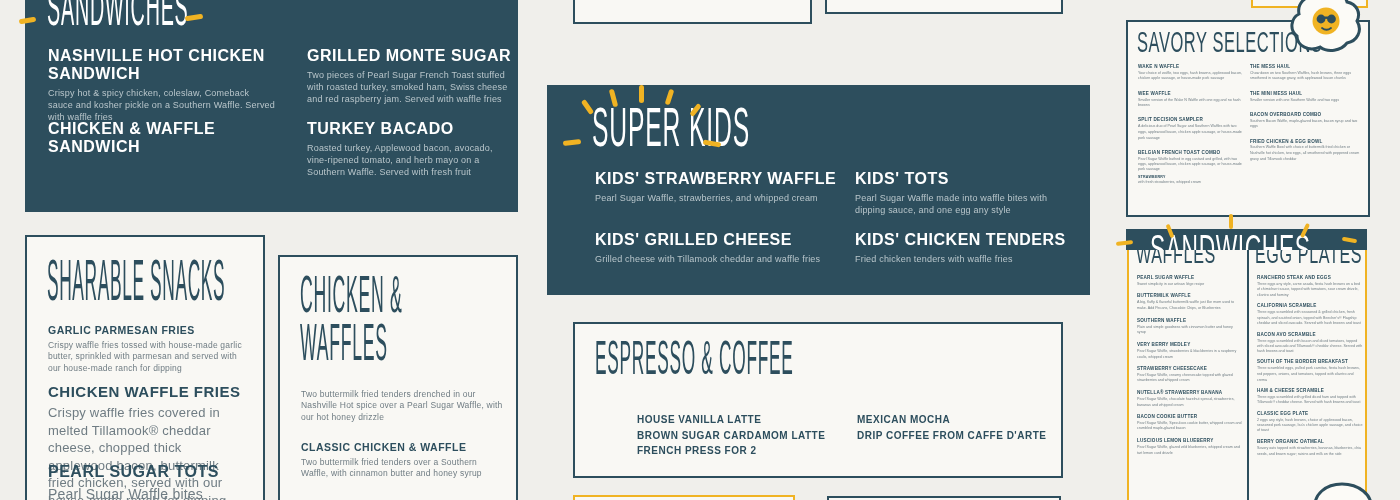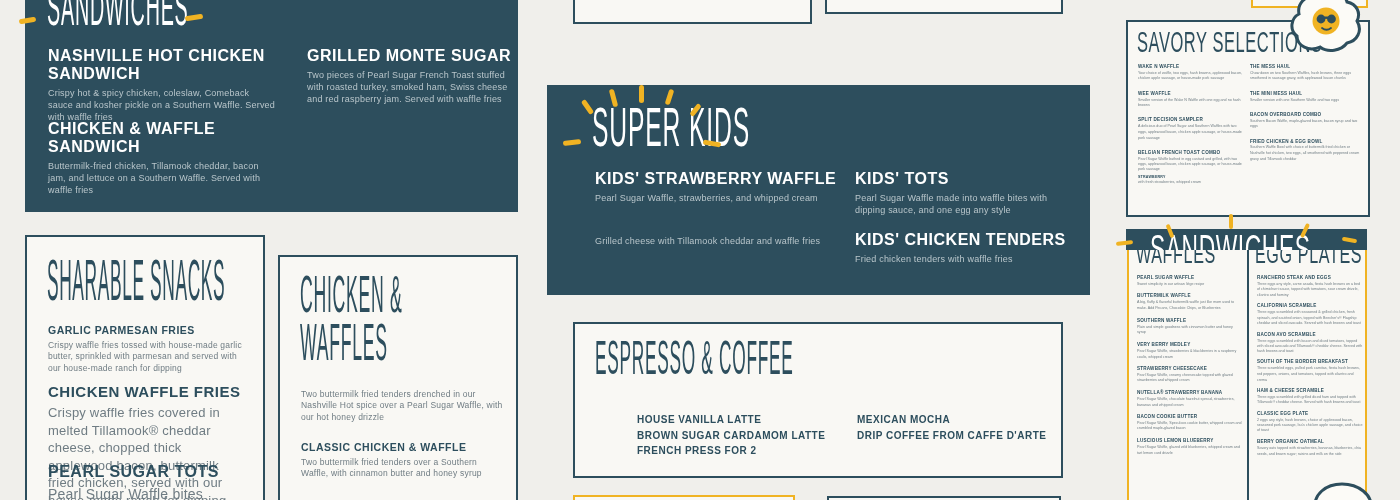--- a/index.html
+++ b/index.html
@@ -58,21 +58,24 @@
     <div class="menu-item" style="left:23px;top:47px;width:228px;">
       <div class="item-name">NASHVILLE HOT CHICKEN SANDWICH</div>
       <div class="item-desc">Crispy hot &amp; spicy chicken, coleslaw, Comeback sauce and kosher pickle on a Southern Waffle. Served with waffle fries</div>
     </div>
     <div class="menu-item" style="left:282px;top:47px;width:206px;">
       <div class="item-name">GRILLED MONTE SUGAR</div>
       <div class="item-desc">Two pieces of Pearl Sugar French Toast stuffed with roasted turkey, smoked ham, Swiss cheese and red raspberry jam. Served with waffle fries</div>
     </div>
     <div class="menu-item" style="left:23px;top:120px;width:228px;">
       <div class="item-name">CHICKEN &amp; WAFFLE SANDWICH</div>
-      <div class="item-desc">Buttermilk-fried chicken, Tillamook cheddar, bacon jam, and lettuce on a Southern Waffle. Served with waffle fries</div>
+    </div>
+    <div class="menu-item" style="left:282px;top:120px;width:206px;">
+      <div class="item-name">TURKEY BACADO</div>
+      <div class="item-desc">Roasted turkey, Applewood bacon, avocado, vine-ripened tomato, and herb mayo on a Southern Waffle. Served with fresh fruit</div>
     </div>
   </div>
 
   <div class="card" style="left:25px;top:235px;width:240px;height:290px;">
     <div class="script" style="left:20px;top:16px;font-size:58px;transform:scaleX(.30);">SHARABLE SNACKS</div>
 
     <div class="menu-item" style="left:21px;top:87px;width:200px;">
       <div class="item-name" style="font-size:10.5px;">GARLIC PARMESAN FRIES</div>
       <div class="item-desc" style="font-size:8.5px;">Crispy waffle fries tossed with house-made garlic butter, sprinkled with parmesan and served with our house-made ranch for dipping</div>
     </div>
@@ -115,20 +118,21 @@
 
     <div class="menu-item" style="left:48px;top:85px;width:245px;">
       <div class="item-name">KIDS' STRAWBERRY WAFFLE</div>
       <div class="item-desc">Pearl Sugar Waffle, strawberries, and whipped cream</div>
     </div>
     <div class="menu-item" style="left:308px;top:85px;width:300px;max-width:215px;">
       <div class="item-name">KIDS' TOTS</div>
       <div class="item-desc">Pearl Sugar Waffle made into waffle bites with dipping sauce, and one egg any style</div>
     </div>
     <div class="menu-item" style="left:48px;top:146px;width:245px;">
+      <div class="item-name">KIDS' GRILLED CHEESE</div>
       <div class="item-desc">Grilled cheese with Tillamook cheddar and waffle fries</div>
     </div>
     <div class="menu-item" style="left:308px;top:146px;width:215px;">
       <div class="item-name">KIDS' CHICKEN TENDERS</div>
       <div class="item-desc">Fried chicken tenders with waffle fries</div>
     </div>
   </div>
 
   <div class="card" style="left:573px;top:322px;width:490px;height:156px;">
     <div class="script" style="left:20px;top:12px;font-size:48px;transform:scaleX(.36);">ESPRESSO &amp; COFFEE</div>

